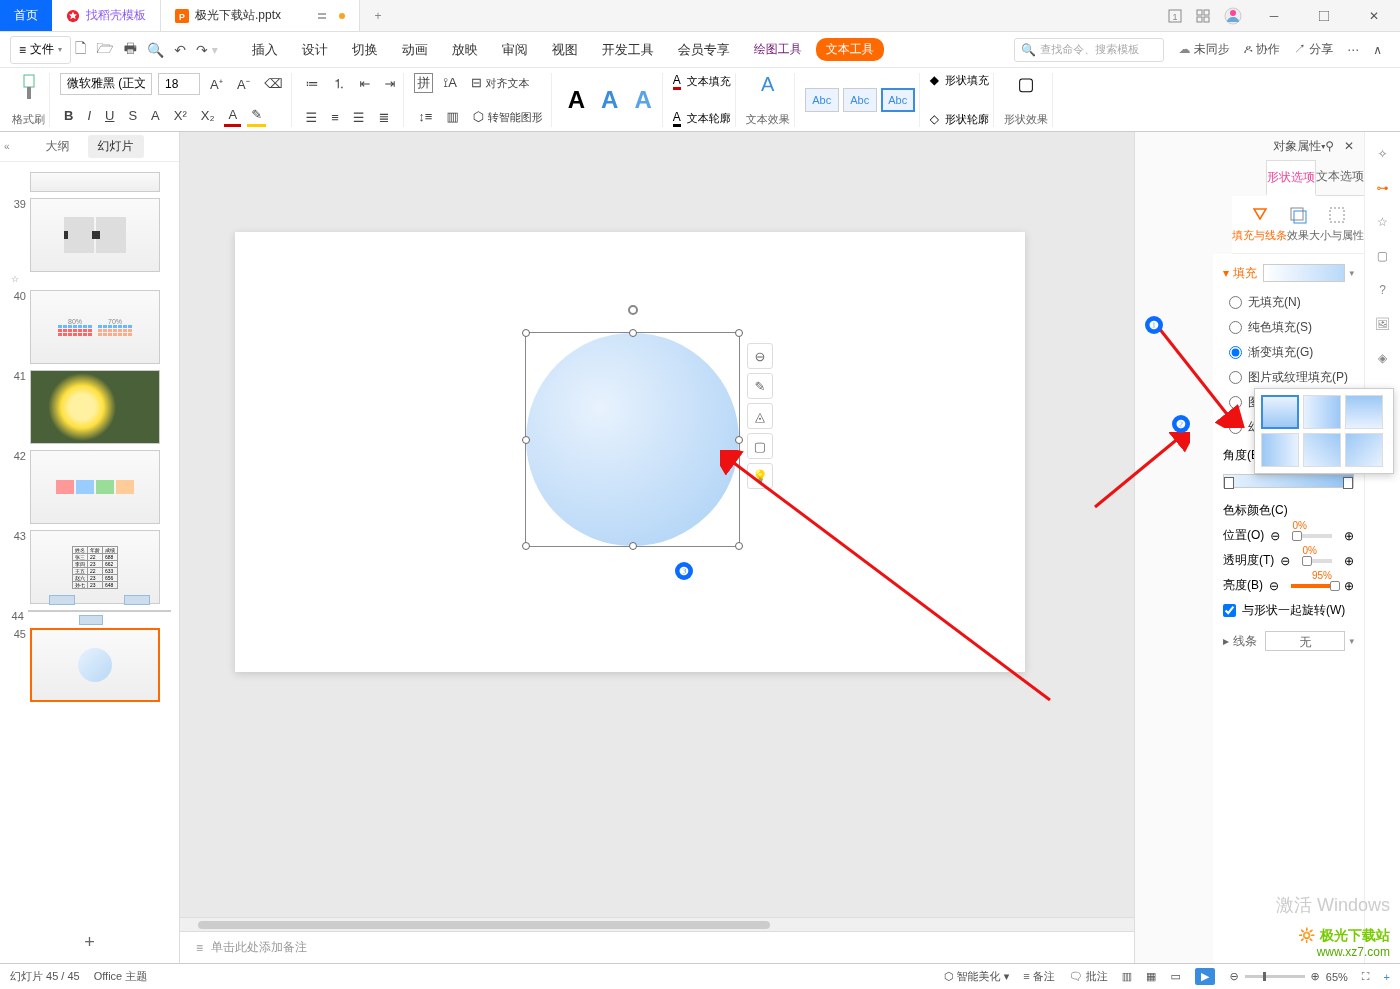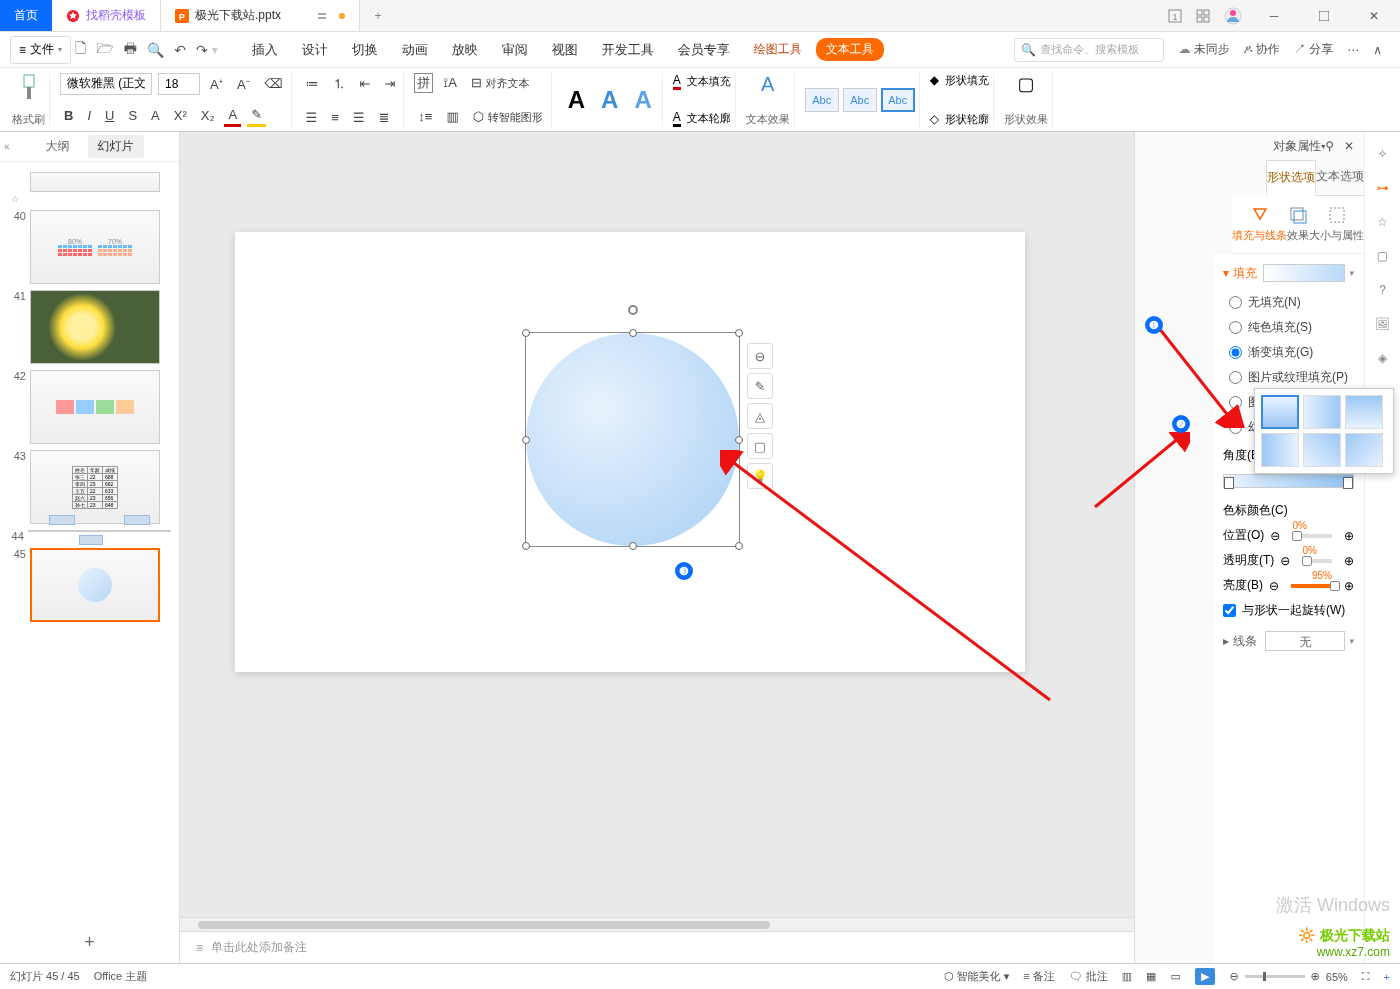--- a/index.html
+++ b/index.html
@@ -19,21 +19,21 @@
 
 
 .menubar { height: 36px; display: flex; align-items: center; padding: 0 10px; gap: 4px; background: #fff; border-bottom: 1px solid #e8e8e8;}
 .menu-file { display:flex; align-items:center; gap:4px; padding: 0 8px; height: 28px; border:1px solid #ddd; border-radius:3px;}
 .menu-file .caret { font-size:8px; color:#888;}
 .menu-qat { display:flex; align-items:center; gap:10px;}
 .menu-qat span { color:#555; font-size:14px;}
 .menu-items { display:flex; align-items:center; gap:4px; margin-left:20px;}
 .menu-item { padding: 4px 10px; color:#333; font-size:13px;}
 .menu-pill { padding:3px 10px; border-radius:10px; color:#fff; font-size:12px;}
-.pill-blue { background:transparent; color:#c2410c; }
+.pill-blue { background:transparent; color:#701a75; }
 .pill-orange { background:#ff6a00; }
 .menubar-right { margin-left:auto; display:flex; align-items:center; gap:14px; padding-right:8px; color:#555; font-size:12px;}
 .search-box { width:150px; height:24px; border:1px solid #ddd; border-radius:3px; display:flex; align-items:center; padding:0 6px; gap:4px; color:#aaa;}
 
 
 .ribbon { height: 64px; display:flex; align-items:center; padding: 0 8px; background:#fff; border-bottom:1px solid #ccc; gap:6px;}
 .ribbon-group { display:flex; flex-direction:column; justify-content:space-between; height:54px; padding:0 4px; border-right:1px solid #eee;}
 .ribbon-group.nocol { flex-direction:row; align-items:center; gap:4px; }
 .group-label { font-size:11px; color:#666; }
 .ribbon-row { display:flex; align-items:center; gap:6px;}
@@ -80,21 +80,21 @@
 
 .notes-bar { height:32px; border-top:1px solid #ddd; display:flex; align-items:center; padding:0 16px; gap:8px; color:#999; font-size:12px; position:absolute; bottom:0; left:0; right:0; background:#fff;}
 .scroll-h { height:14px; background:#f0f0f0; border-top:1px solid #ddd; position:absolute; bottom:32px; left:0; right:0;}
 .scroll-h-thumb { width:60%; height:8px; background:#ccc; margin:3px 0 0 18px; border-radius:4px;}
 
 
 .prop-panel { width:230px; border-left:1px solid #ddd; background:#fafafa; display:flex; flex-direction:column; font-size:12px;align-items:flex-end;}
 .prop-header { height:28px; display:flex; align-items:center; padding:0 10px; justify-content:space-between; color:#555;}
 .prop-tabs { display:flex; border-bottom:1px solid #ddd;}
 .prop-tab { flex:1; text-align:center; padding:8px 0; color:#666;}
-.prop-tab.active { background:#fff; color:#a16207; border-bottom:2px solid #fff; margin-bottom:-1px; border-top:1px solid #ddd; border-left:1px solid #ddd; border-right:1px solid #ddd;}
+.prop-tab.active { background:#fff; color:#ec4899; border-bottom:2px solid #fff; margin-bottom:-1px; border-top:1px solid #ddd; border-left:1px solid #ddd; border-right:1px solid #ddd;}
 .prop-subtabs { display:flex; justify-content:space-around; padding:10px 0; border-bottom:1px solid #eee; background:#fff;}
 .prop-subtab { display:flex; flex-direction:column; align-items:center; gap:4px; color:#666; font-size:11px;}
 .prop-subtab.active { color:#ff6a00;}
 .prop-body { flex:1; overflow:auto; padding:10px; background:#fff;}
 .prop-section { margin-bottom:8px;}
 .prop-section-title { color:#ff6a00; font-size:12px; display:flex; align-items:center; gap:4px; margin-bottom:8px;}
 .prop-row { display:flex; align-items:center; padding:4px 0; gap:6px;}
 .radio-list label { display:flex; align-items:center; gap:6px; padding:4px 6px; color:#444;}
 .gradient-preview { width:82px; height:18px; background:linear-gradient(90deg,#fff,#b9d9f9); border:1px solid #ccc;}
 .grad-style-row { display:flex; gap:3px; margin-left:auto;}
@@ -332,20 +332,29 @@
   <div class="outline-bar">
     <div class="outline-tabs" style="position:relative">
       <span class="outline-collapse">«</span>
       <div class="outline-tab">大纲</div>
       <div class="outline-tab active">幻灯片</div>
     </div>
     <div class="thumbs">
       <div class="thumb-item">
           <div class="thumb-num"></div>
           <div class="thumb" style="height:20px"></div>
+        </div>
+      <div class="thumb-item">
+          <div class="thumb-num">39</div>
+          <div class="thumb">
+            <div class="th39">
+              <div></div>
+              <div></div>
+            </div>
+          </div>
         </div>
       <div style="font-size:9px;color:#999;margin:-4px 0 0 3px">☆</div>
       <div class="thumb-item">
           <div class="thumb-num">40</div>
           <div class="thumb">
             <div class="th40">
               <div style="text-align:center">
                 <div style="color:#888">80%</div>
                 <div class="grid">
                   <span style="background:#6bf"></span>

